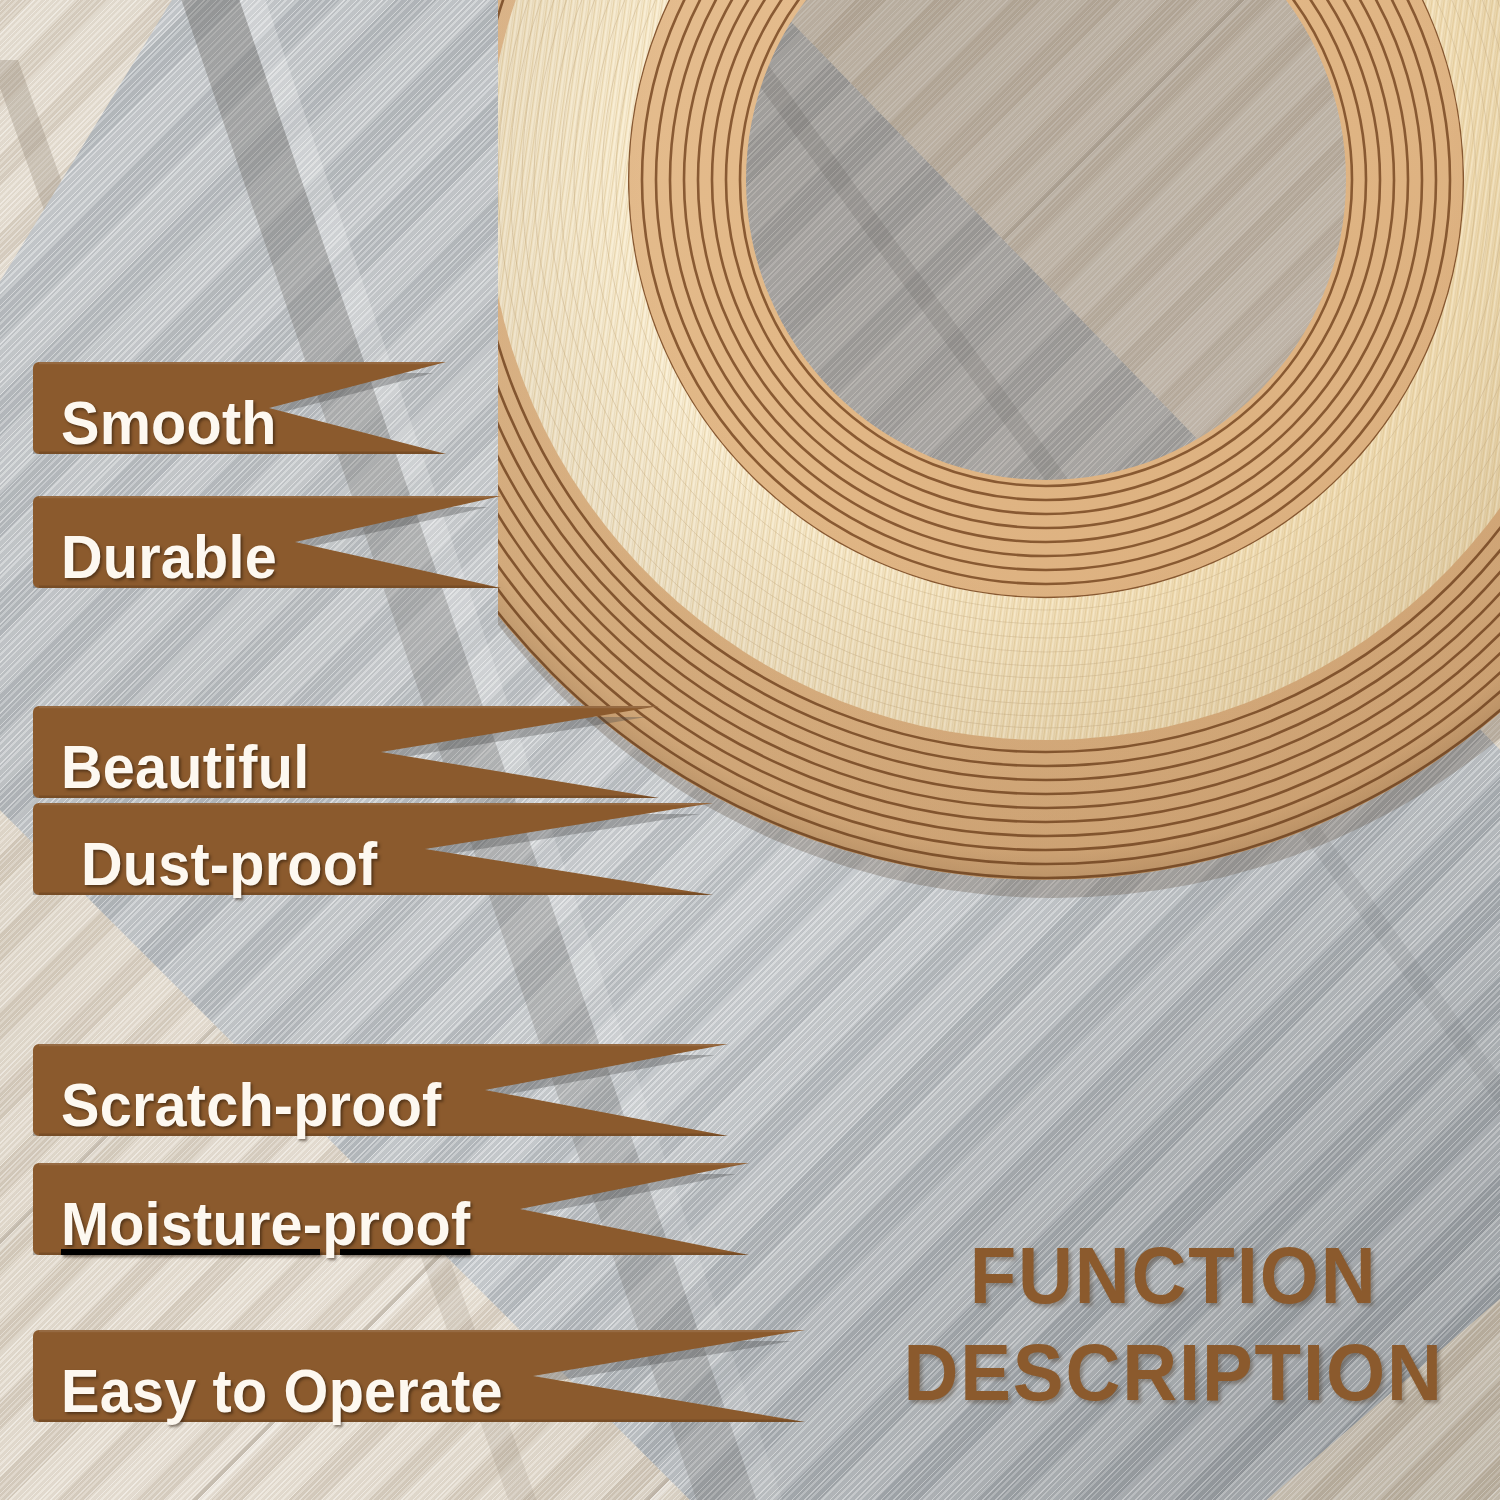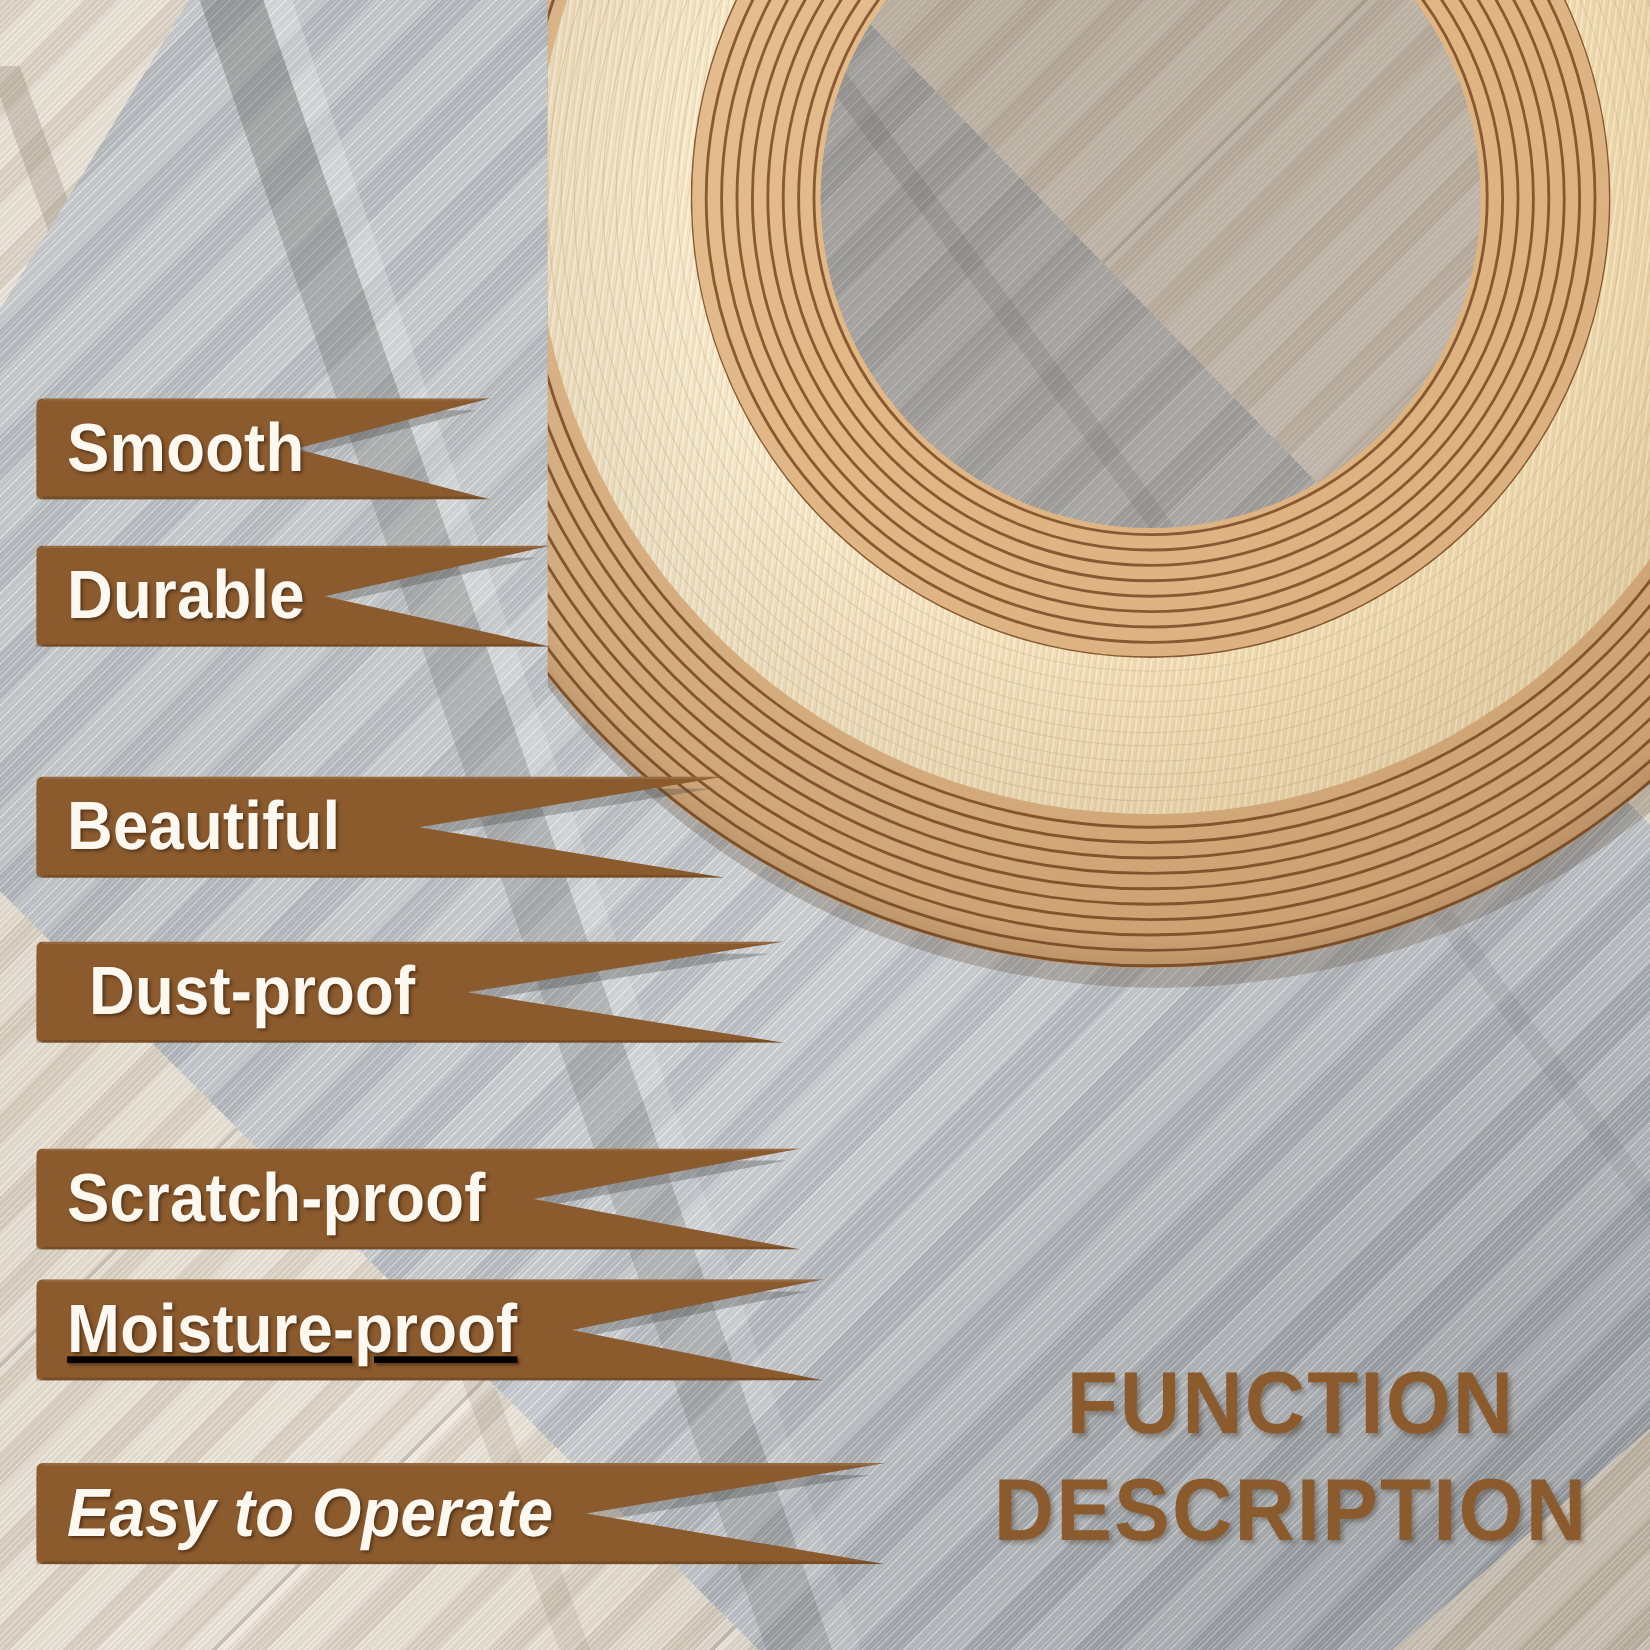--- a/index.html
+++ b/index.html
@@ -86,21 +86,21 @@
   }
 
   
   #roll{position:absolute;left:498px;top:-360px;width:1110px;height:1300px;}
   #roll svg{width:100%;height:100%;display:block;}
 
   
   .banner{
     position:absolute;
     height:92px;
-    display:flex;align-items:center;
+    display:flex;align-items:flex-end;
     box-sizing:border-box;
     padding-left:28px;
   }
   .banner .shape{
     position:absolute;inset:0;
   }
   .banner .shape svg{width:100%;height:100%;display:block;}
   .banner .txt{
     position:relative;
     color:#fdf8f0;
@@ -277,21 +277,21 @@
             <g transform="translate(-13,11)" opacity=".34">
               <path d="M0,0 H626 L348,46 L626,92 H0 Z" fill="#4a4a4a"></path>
             </g>
             <path d="M6,0 H626 L348,46 L626,92 H6 A6,6 0 0 1 0,86 V6 A6,6 0 0 1 6,0 Z" fill="#8B5A2D"></path>
             <path d="M6,0 H626 L610,2.2 H6 Z" fill="#ffffff" opacity=".10"></path>
             <path d="M6,92 H626 L610,89.4 H6 Z" fill="#000000" opacity=".14"></path>
           </svg>
         </div>
         <span class="txt">Beautiful</span>
       </div>
-      <div class="banner" style="left: 33px; top: 856px; width: 680px; padding-left: 48px;">
+      <div class="banner" style="left: 33px; top: 803px; width: 680px; padding-left: 48px;">
         <div class="shape">
           <svg viewBox="0 0 680 92" preserveAspectRatio="none">
             <g transform="translate(-13,11)" opacity=".34">
               <path d="M0,0 H680 L392,46 L680,92 H0 Z" fill="#4a4a4a"></path>
             </g>
             <path d="M6,0 H680 L392,46 L680,92 H6 A6,6 0 0 1 0,86 V6 A6,6 0 0 1 6,0 Z" fill="#8B5A2D"></path>
             <path d="M6,0 H680 L664,2.2 H6 Z" fill="#ffffff" opacity=".10"></path>
             <path d="M6,92 H680 L664,89.4 H6 Z" fill="#000000" opacity=".14"></path>
           </svg>
         </div>
@@ -316,21 +316,21 @@
             <g transform="translate(-13,11)" opacity=".34">
               <path d="M0,0 H716 L487,46 L716,92 H0 Z" fill="#4a4a4a"></path>
             </g>
             <path d="M6,0 H716 L487,46 L716,92 H6 A6,6 0 0 1 0,86 V6 A6,6 0 0 1 6,0 Z" fill="#8B5A2D"></path>
             <path d="M6,0 H716 L700,2.2 H6 Z" fill="#ffffff" opacity=".10"></path>
             <path d="M6,92 H716 L700,89.4 H6 Z" fill="#000000" opacity=".14"></path>
           </svg>
         </div>
         <span class="txt">Moisture-proof</span>
       </div>
-      <div class="banner" style="left: 33px; top: 1330px; width: 772px; font-style: italic;">
+      <div class="banner" style="left: 33px; top: 1330px; width: 772px;">
         <div class="shape">
           <svg viewBox="0 0 772 92" preserveAspectRatio="none">
             <g transform="translate(-13,11)" opacity=".34">
               <path d="M0,0 H772 L500,46 L772,92 H0 Z" fill="#4a4a4a"></path>
             </g>
             <path d="M6,0 H772 L500,46 L772,92 H6 A6,6 0 0 1 0,86 V6 A6,6 0 0 1 6,0 Z" fill="#8B5A2D"></path>
             <path d="M6,0 H772 L756,2.2 H6 Z" fill="#ffffff" opacity=".10"></path>
             <path d="M6,92 H772 L756,89.4 H6 Z" fill="#000000" opacity=".14"></path>
           </svg>
         </div>

